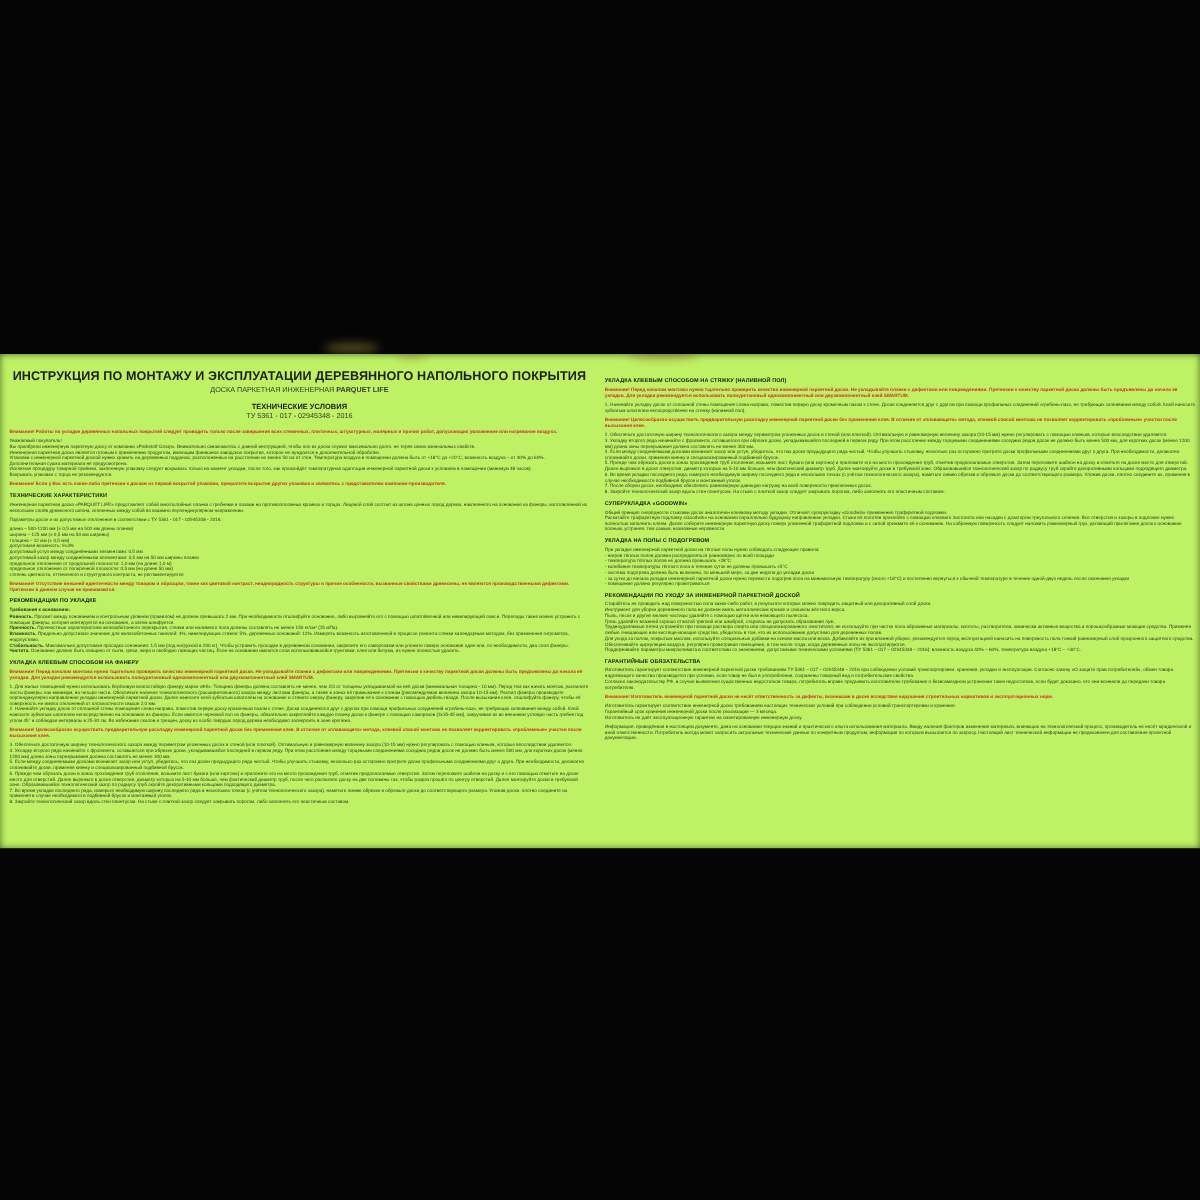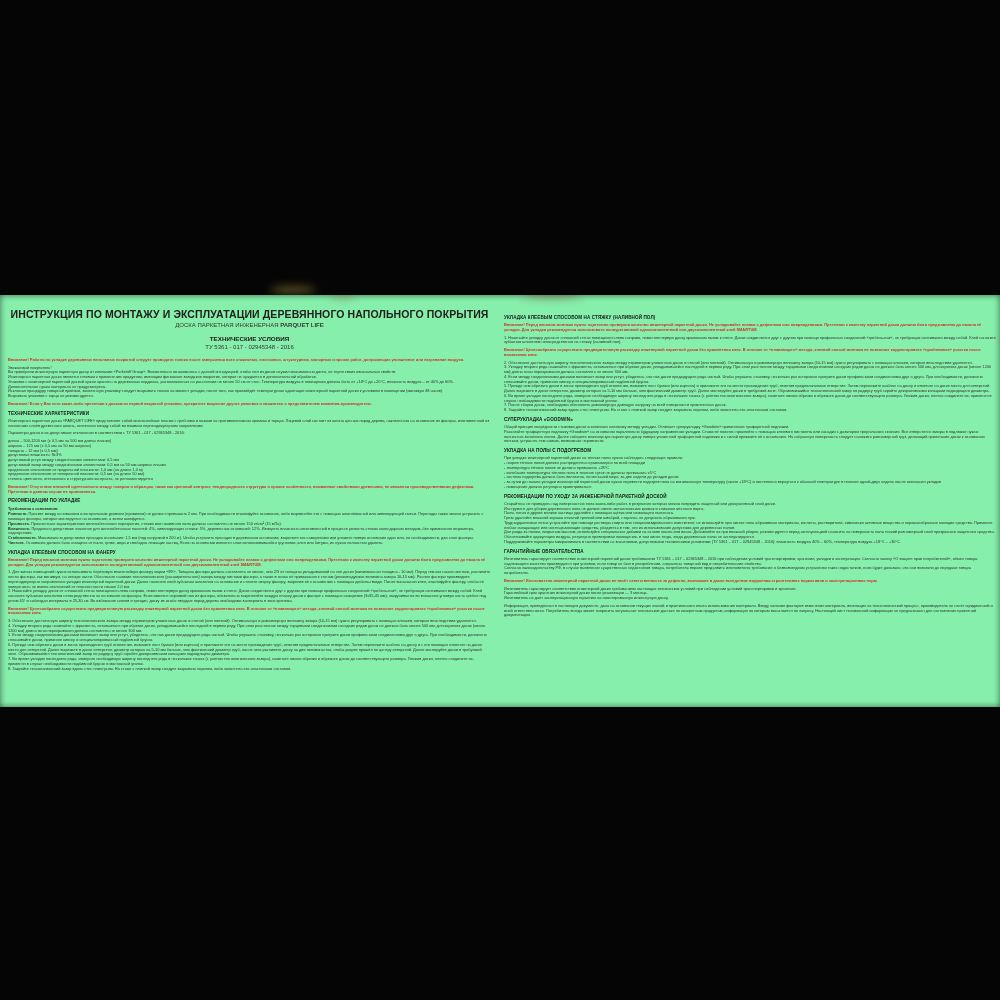--- a/index.html
+++ b/index.html
@@ -10,21 +10,21 @@
     font-family:"Liberation Sans","DejaVu Sans",sans-serif;
   }
   .letterbox{position:absolute;left:0;width:1000px;background:#050505;}
   .smudge{position:absolute;border-radius:50%;filter:blur(4px);opacity:.5;}
   .smudge1{left:270px;top:286px;width:46px;height:8px;background:#b9a13d;opacity:.45;}
   .smudge2{left:522px;top:291px;width:60px;height:6px;background:#7a1f1c;opacity:.4;}
   .smudge3{left:330px;top:292px;width:26px;height:5px;background:#8c2b24;opacity:.35;}
 
   .sheet{
     position:absolute;left:0;top:295px;width:1000px;height:412px;
-    background:#86efac;overflow:hidden;
+    background:#bef264;overflow:hidden;
     box-shadow:0 0 6px rgba(0,0,0,.6) inset;
   }
   .col{position:absolute;top:0;transform:scale(0.5);transform-origin:0 0;color:#33312e;}
   .col-left{left:8px;width:966px;}
   .col-right{left:504px;width:984px;padding-top:30px;}
 
   .title-block{text-align:center;margin:26px 0 14px;}
   .doc-title{font-size:21px;font-weight:bold;color:#21201d;margin:0 0 3px;letter-spacing:.2px;}
   .doc-subtitle{font-size:12px;color:#3a3835;margin:0 0 14px;}
   .doc-subtitle b{font-weight:bold;}

